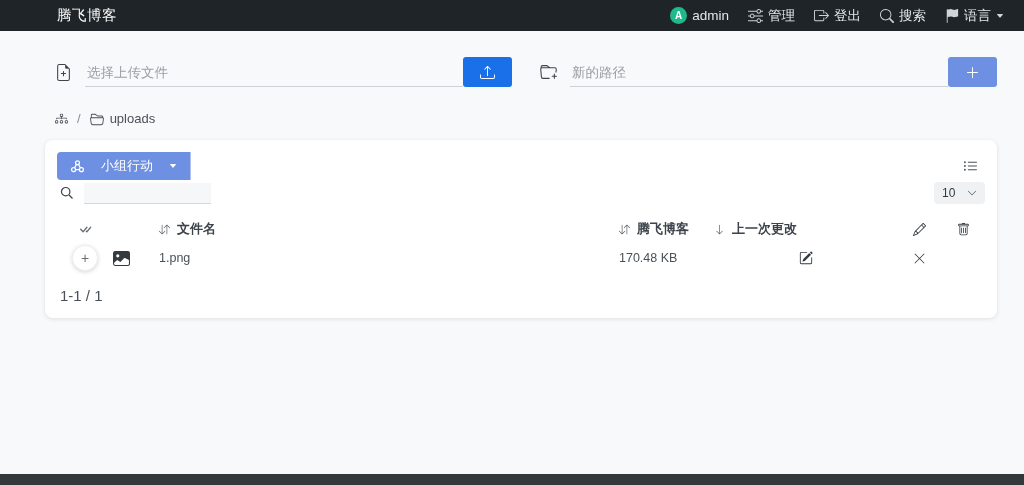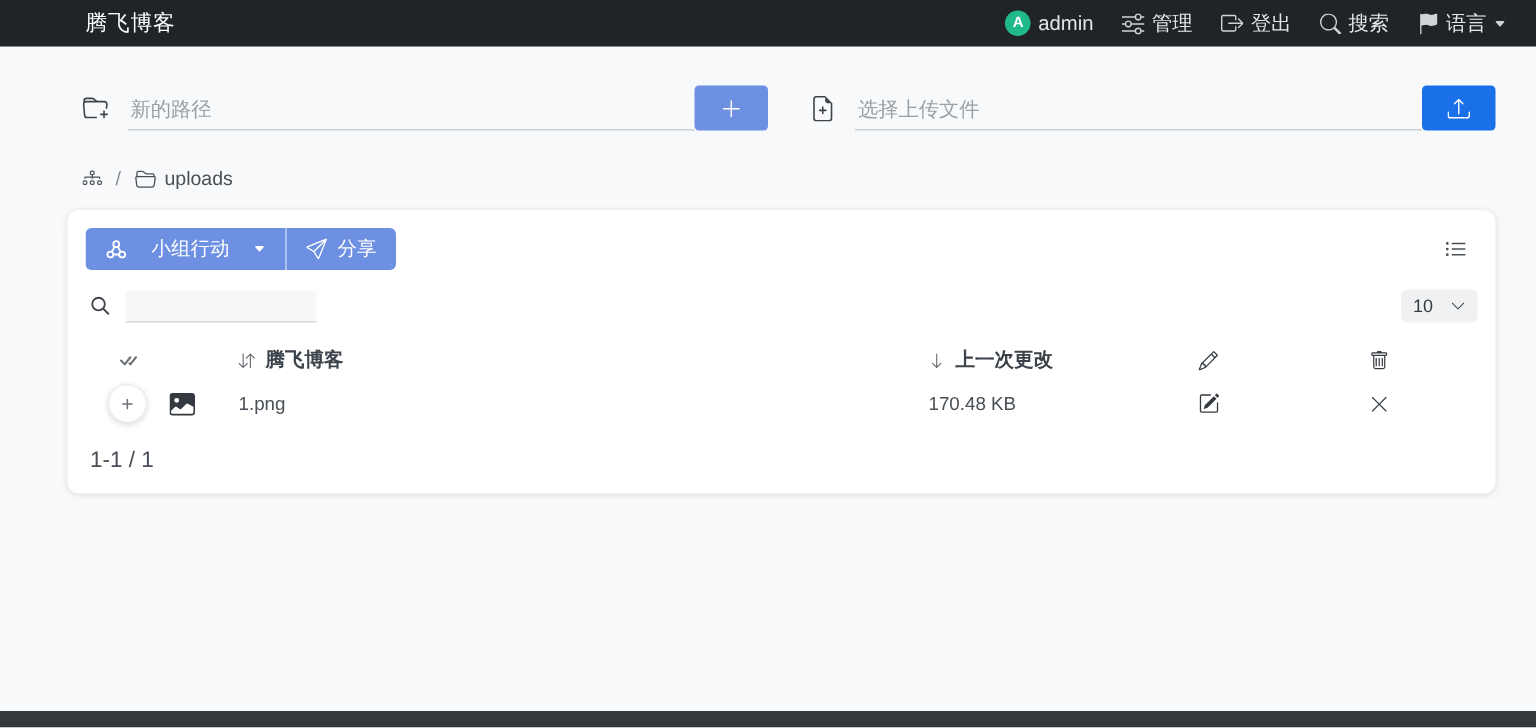--- a/index.html
+++ b/index.html
@@ -62,21 +62,21 @@
   .card-toolbar { display:flex; justify-content:space-between; align-items:center; }
   .btn-group { display:flex; }
   .grp-btn {
     background:#6e90e2; color:#fff; border:none; height:28px; font-size:13px;
     display:flex; align-items:center; gap:7px; padding:0 13px; cursor:pointer;
   }
   .grp-btn.first { border-radius:4px 0 0 4px; border-right:1px solid rgba(255,255,255,.45);gap:16px; }
   .grp-btn.last  { border-radius:0 4px 4px 0; }
   .list-toggle { color:#495057; padding:2px 7px; cursor:pointer; }
 
-  .search-row { display:flex; justify-content:space-between; align-items:center; margin-top:13px; }
+  .search-row { display:flex; justify-content:space-between; align-items:center; margin-top:2px; }
   .search-left { display:flex; align-items:center; gap:10px; padding-left:3px; color:#3e444a; }
   .search-input {
     width:127px; height:21px; background:#f6f7f9; border:none;
     border-bottom:1px solid #d5d9dd; outline:none; font-size:12px; padding:0 4px; color:#333;
   }
   .size-select {
     width:51px; height:22px; background:#eff1f3; border-radius:4px;
     display:flex; align-items:center; justify-content:space-between;
     padding:0 8px; font-size:12px; color:#343a40; cursor:pointer;
   }
@@ -152,46 +152,46 @@
     </div>
   </div>
 </div>
 
 <div class="main">
 
   <div class="upload-row">
     <div class="input-group">
       <span class="ig-icon">
         <svg width="17" height="17" viewBox="0 0 16 16" fill="currentColor">
-            <path d="m.5 3 .04.87a2 2 0 0 0-.342 1.311l.637 7A2 2 0 0 0 2.826 14H9v-1H2.826a1 1 0 0 1-.995-.91l-.637-7A1 1 0 0 1 2.19 4h11.62a1 1 0 0 1 .996 1.09L14.54 8h1.005l.256-2.819A2 2 0 0 0 13.81 3H9.828a2 2 0 0 1-1.414-.586l-.828-.828A2 2 0 0 0 6.172 1H2.5a2 2 0 0 0-2 2m5.672-1a1 1 0 0 1 .707.293L7.586 3H2.19q-.362.002-.683.12L1.5 2.98a1 1 0 0 1 1-.98z"></path>
-            <path d="M13.5 9a.5.5 0 0 1 .5.5V11h1.5a.5.5 0 1 1 0 1H14v1.5a.5.5 0 1 1-1 0V12h-1.5a.5.5 0 0 1 0-1H13V9.5a.5.5 0 0 1 .5-.5"></path>
-          </svg>
-      </span>
-      <input class="ig-input" type="text" placeholder="新的路径" style="">
-      <button class="ig-btn btn-light">
-        <span>
-          <svg width="15" height="15" viewBox="0 0 16 16" fill="currentColor">
-              <path d="M8 2a.5.5 0 0 1 .5.5v5h5a.5.5 0 0 1 0 1h-5v5a.5.5 0 0 1-1 0v-5h-5a.5.5 0 0 1 0-1h5v-5A.5.5 0 0 1 8 2"></path>
-            </svg>
-        </span>
-      </button>
-    </div>
-    <div class="input-group">
-      <span class="ig-icon">
-        <svg width="17" height="17" viewBox="0 0 16 16" fill="currentColor">
             <path d="M8 6.5a.5.5 0 0 1 .5.5v1.5H10a.5.5 0 0 1 0 1H8.5V11a.5.5 0 0 1-1 0V9.5H6a.5.5 0 0 1 0-1h1.5V7a.5.5 0 0 1 .5-.5"></path>
             <path d="M14 4.5V14a2 2 0 0 1-2 2H4a2 2 0 0 1-2-2V2a2 2 0 0 1 2-2h5.5zm-3 0A1.5 1.5 0 0 1 9.5 3V1H4a1 1 0 0 0-1 1v12a1 1 0 0 0 1 1h8a1 1 0 0 0 1-1V4.5z"></path>
           </svg>
       </span>
       <input class="ig-input" type="text" placeholder="选择上传文件" style="">
       <button class="ig-btn btn-strong">
         <span>
           <svg width="15" height="15" viewBox="0 0 16 16" fill="currentColor">
               <path d="M.5 9.9a.5.5 0 0 1 .5.5v2.5a1 1 0 0 0 1 1h12a1 1 0 0 0 1-1v-2.5a.5.5 0 0 1 1 0v2.5a2 2 0 0 1-2 2H2a2 2 0 0 1-2-2v-2.5a.5.5 0 0 1 .5-.5"></path>
               <path d="M7.646 1.146a.5.5 0 0 1 .708 0l3 3a.5.5 0 0 1-.708.708L8.5 2.707V11.5a.5.5 0 0 1-1 0V2.707L5.354 4.854a.5.5 0 1 1-.708-.708z"></path>
+            </svg>
+        </span>
+      </button>
+    </div>
+    <div class="input-group">
+      <span class="ig-icon">
+        <svg width="17" height="17" viewBox="0 0 16 16" fill="currentColor">
+            <path d="m.5 3 .04.87a2 2 0 0 0-.342 1.311l.637 7A2 2 0 0 0 2.826 14H9v-1H2.826a1 1 0 0 1-.995-.91l-.637-7A1 1 0 0 1 2.19 4h11.62a1 1 0 0 1 .996 1.09L14.54 8h1.005l.256-2.819A2 2 0 0 0 13.81 3H9.828a2 2 0 0 1-1.414-.586l-.828-.828A2 2 0 0 0 6.172 1H2.5a2 2 0 0 0-2 2m5.672-1a1 1 0 0 1 .707.293L7.586 3H2.19q-.362.002-.683.12L1.5 2.98a1 1 0 0 1 1-.98z"></path>
+            <path d="M13.5 9a.5.5 0 0 1 .5.5V11h1.5a.5.5 0 1 1 0 1H14v1.5a.5.5 0 1 1-1 0V12h-1.5a.5.5 0 0 1 0-1H13V9.5a.5.5 0 0 1 .5-.5"></path>
+          </svg>
+      </span>
+      <input class="ig-input" type="text" placeholder="新的路径" style="">
+      <button class="ig-btn btn-light">
+        <span>
+          <svg width="15" height="15" viewBox="0 0 16 16" fill="currentColor">
+              <path d="M8 2a.5.5 0 0 1 .5.5v5h5a.5.5 0 0 1 0 1h-5v5a.5.5 0 0 1-1 0v-5h-5a.5.5 0 0 1 0-1h5v-5A.5.5 0 0 1 8 2"></path>
             </svg>
         </span>
       </button>
     </div>
   </div>
 
   <div class="breadcrumb">
     <span class="crumb">
       <span>
         <svg width="13" height="13" viewBox="0 0 16 16" fill="currentColor">
@@ -223,28 +223,20 @@
                 <path d="M6.9 5.8 4.9 9.5M9.1 5.8l2 3.7M5.9 11.4h4.2"></path>
               </svg>
           </span>
           <span>小组行动</span>
           <span>
             <svg width="8" height="8" viewBox="0 0 16 16" fill="currentColor">
                 <path d="M7.247 11.14 2.451 5.658C1.885 5.013 2.345 4 3.204 4h9.592a1 1 0 0 1 .753 1.659l-4.796 5.48a1 1 0 0 1-1.506 0z"></path>
               </svg>
           </span>
         </button>
-        <button class="grp-btn last">
-          <span>
-            <svg width="14" height="14" viewBox="0 0 16 16" fill="currentColor">
-                <path d="M15.854.146a.5.5 0 0 1 .11.54l-5.819 14.547a.75.75 0 0 1-1.329.124l-3.178-4.995L.643 7.184a.75.75 0 0 1 .124-1.33L15.314.037a.5.5 0 0 1 .54.11ZM6.636 10.07l2.761 4.338L14.13 2.576zm6.787-8.201L1.591 6.602l4.339 2.76z"></path>
-              </svg>
-          </span>
-          <span>分享</span>
-        </button>
       </div>
       <span class="list-toggle">
         <svg width="15" height="15" viewBox="0 0 16 16" fill="currentColor">
             <path d="M5 11.5a.5.5 0 0 1 .5-.5h9a.5.5 0 0 1 0 1h-9a.5.5 0 0 1-.5-.5m0-4a.5.5 0 0 1 .5-.5h9a.5.5 0 0 1 0 1h-9a.5.5 0 0 1-.5-.5m0-4a.5.5 0 0 1 .5-.5h9a.5.5 0 0 1 0 1h-9a.5.5 0 0 1-.5-.5m-3 1a1 1 0 1 0 0-2 1 1 0 0 0 0 2m0 4a1 1 0 1 0 0-2 1 1 0 0 0 0 2m0 4a1 1 0 1 0 0-2 1 1 0 0 0 0 2"></path>
           </svg>
       </span>
     </div>
 
     <div class="search-row">
       <div class="search-left">
@@ -268,20 +260,28 @@
 
     <div class="grid-row thead">
       <div class="th-center">
         <span style="color:#6a7076;">
           <svg width="15" height="15" viewBox="0 0 16 16" fill="currentColor">
               <path d="M8.97 4.97a.75.75 0 0 1 1.07 1.05l-3.99 4.99a.75.75 0 0 1-1.08.02L2.324 8.384a.75.75 0 1 1 1.06-1.06l2.094 2.093L8.95 4.992zm-.92 5.14.92.92a.75.75 0 0 0 1.079-.02l3.992-4.99a.75.75 0 1 0-1.091-1.028L9.477 9.417l-.485-.486z"></path>
             </svg>
         </span>
       </div>
       <div></div>
+      <div class="th">
+        <span class="sort-ic">
+          <svg width="11" height="11" viewBox="0 0 16 16" fill="currentColor">
+              <path fill-rule="evenodd" d="M11.5 15a.5.5 0 0 0 .5-.5V2.707l3.146 3.147a.5.5 0 0 0 .708-.708l-4-4a.5.5 0 0 0-.708 0l-4 4a.5.5 0 1 0 .708.708L11 2.707V14.5a.5.5 0 0 0 .5.5m-7-14a.5.5 0 0 1 .5.5v11.793l3.146-3.147a.5.5 0 0 1 .708.708l-4 4a.5.5 0 0 1-.708 0l-4-4a.5.5 0 0 1 .708-.708L4 13.293V1.5a.5.5 0 0 1 .5-.5"></path>
+            </svg>
+        </span>
+        <span>文件名</span>
+      </div>
       <div class="th">
         <span class="sort-ic">
           <svg width="11" height="11" viewBox="0 0 16 16" fill="currentColor">
               <path fill-rule="evenodd" d="M11.5 15a.5.5 0 0 0 .5-.5V2.707l3.146 3.147a.5.5 0 0 0 .708-.708l-4-4a.5.5 0 0 0-.708 0l-4 4a.5.5 0 1 0 .708.708L11 2.707V14.5a.5.5 0 0 0 .5.5m-7-14a.5.5 0 0 1 .5.5v11.793l3.146-3.147a.5.5 0 0 1 .708.708l-4 4a.5.5 0 0 1-.708 0l-4-4a.5.5 0 0 1 .708-.708L4 13.293V1.5a.5.5 0 0 1 .5-.5"></path>
             </svg>
         </span>
         <span>腾飞博客</span>
       </div>
       <div class="th">
         <span class="sort-ic">

